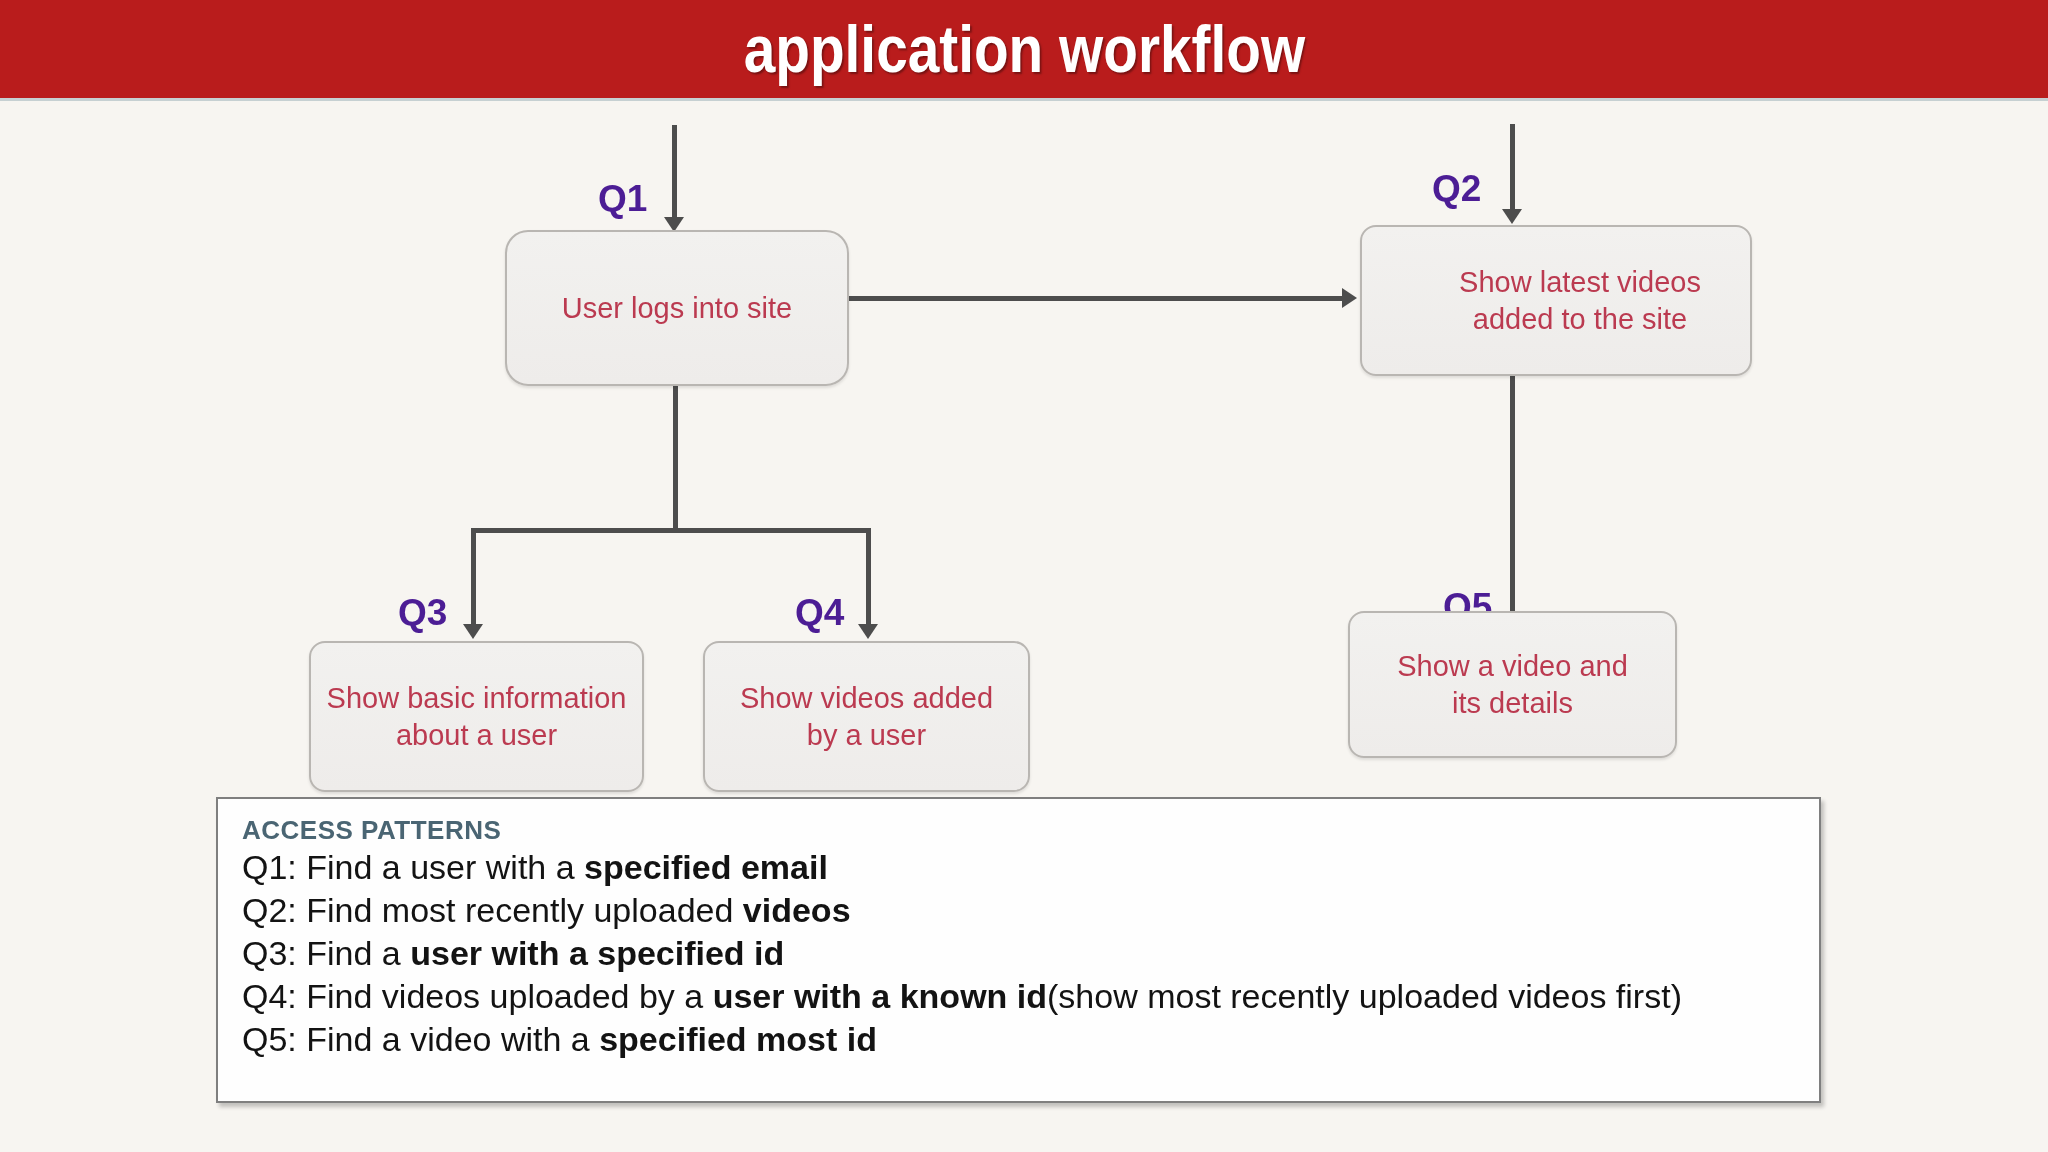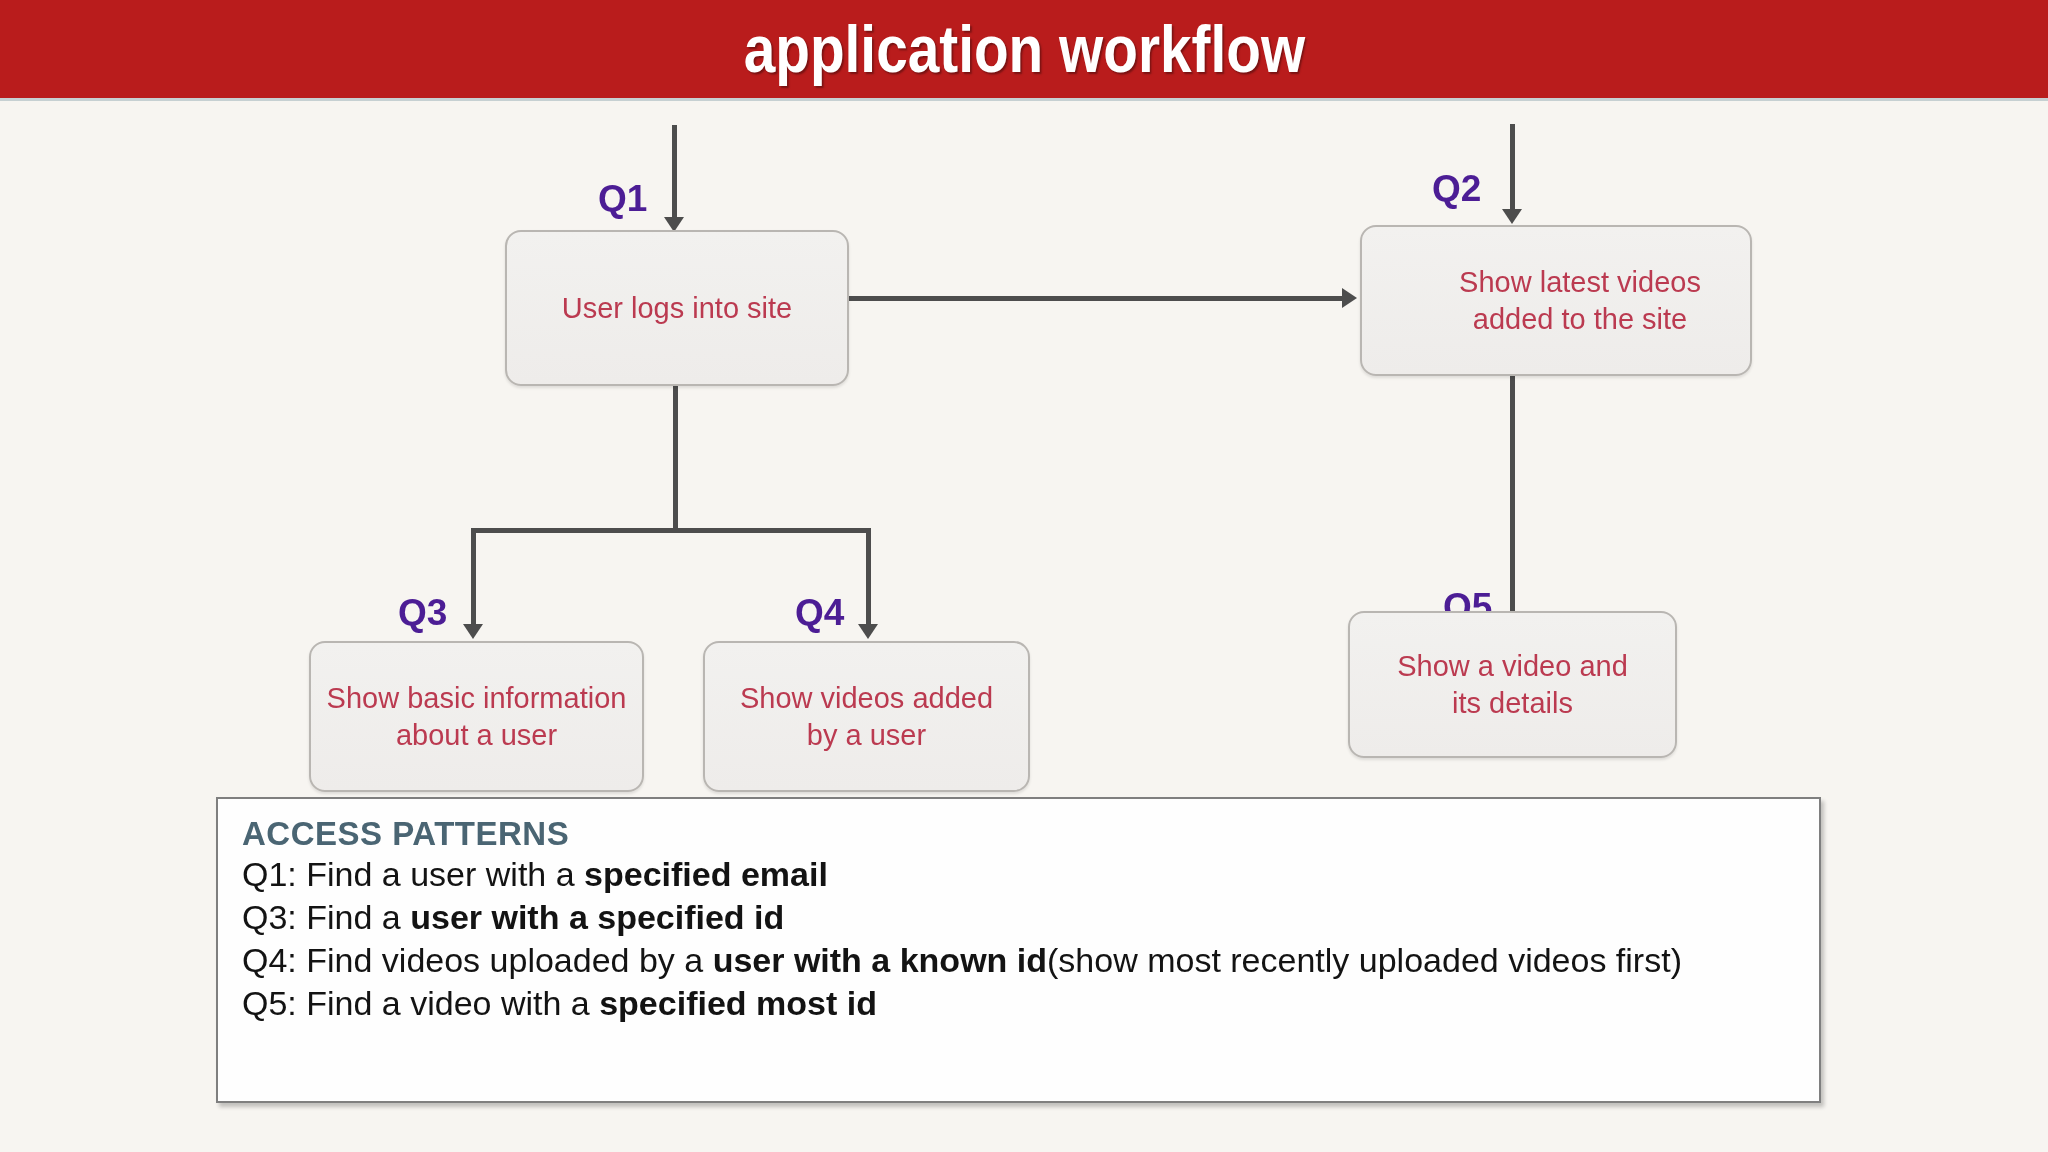--- a/index.html
+++ b/index.html
@@ -22,21 +22,21 @@
   
   .node{
     position:absolute;
     background:linear-gradient(#f2f1ef,#eeecea);
     border:2px solid #b9b6b2;border-radius:16px;
     box-shadow:0 2px 3px rgba(0,0,0,0.10);
     display:flex;align-items:center;justify-content:center;
     color:#bb3a50;font-size:29px;line-height:37px;text-align:center;
     white-space:pre-line;
   }
-  .node-q1{left:505px;top:230px;width:340px;height:152px;}
+  .node-q1{left:505px;top:230px;width:340px;height:152px;border-radius:23px;}
   .node-q2{left:1360px;top:225px;width:340px;height:147px;padding-left:48px;}
   .node-q3{left:309px;top:641px;width:331px;height:147px;}
   .node-q4{left:703px;top:641px;width:323px;height:147px;}
   .node-q5{left:1348px;top:611px;width:325px;height:143px;}
   
   .qlabel{
     position:absolute;color:#4c1d95;font-size:37px;font-weight:bold;
   }
   .qlabel-q1{left:598px;top:178px;}
   .qlabel-q2{left:1432px;top:168px;}
@@ -52,21 +52,21 @@
     border-top:10px solid transparent;border-bottom:10px solid transparent;
     border-left:15px solid #4d4d4d;}
   
   .access{
     position:absolute;left:216px;top:797px;width:1605px;height:306px;
     background:#fefefe;border:2px solid #7f7f7f;
     box-shadow:3px 4px 4px rgba(0,0,0,0.22);
     box-sizing:border-box;padding:16px 24px;
   }
   .access-title{
-    color:#4a6573;font-size:33px;font-weight:bold;letter-spacing:0.5px;
+    color:#4a6573;font-size:26px;font-weight:bold;letter-spacing:0.5px;
   }
   .access-list{}
   .access-line{font-size:34px;line-height:43px;color:#131313;}
   .access-line b{font-weight:bold;}
 </style>
 </head>
 <body>
 
 <div class="header">
   <span class="header-title">application workflow</span>
@@ -107,17 +107,18 @@
 about a user</div>
 <div class="node node-q4">Show videos added
 by a user</div>
 <div class="node node-q5">Show a video and
 its details</div>
 
 <div class="access">
   <div class="access-title">ACCESS PATTERNS</div>
   <div class="access-list" id="access-list">
       <div class="access-line"><span>Q1: Find a user with a </span><b>specified email</b></div>
+      <div class="access-line"><span>Q2: Find most recently uploaded </span><b>videos</b></div>
       <div class="access-line"><span>Q3: Find a </span><b>user with a specified id</b></div>
       <div class="access-line"><span>Q4: Find videos uploaded by a </span><b>user with a known id</b><span>(show most recently uploaded videos first)</span></div>
       <div class="access-line"><span>Q5: Find a video with a </span><b>specified most id</b></div>
     </div>
 </div>
 
 </body></html>

